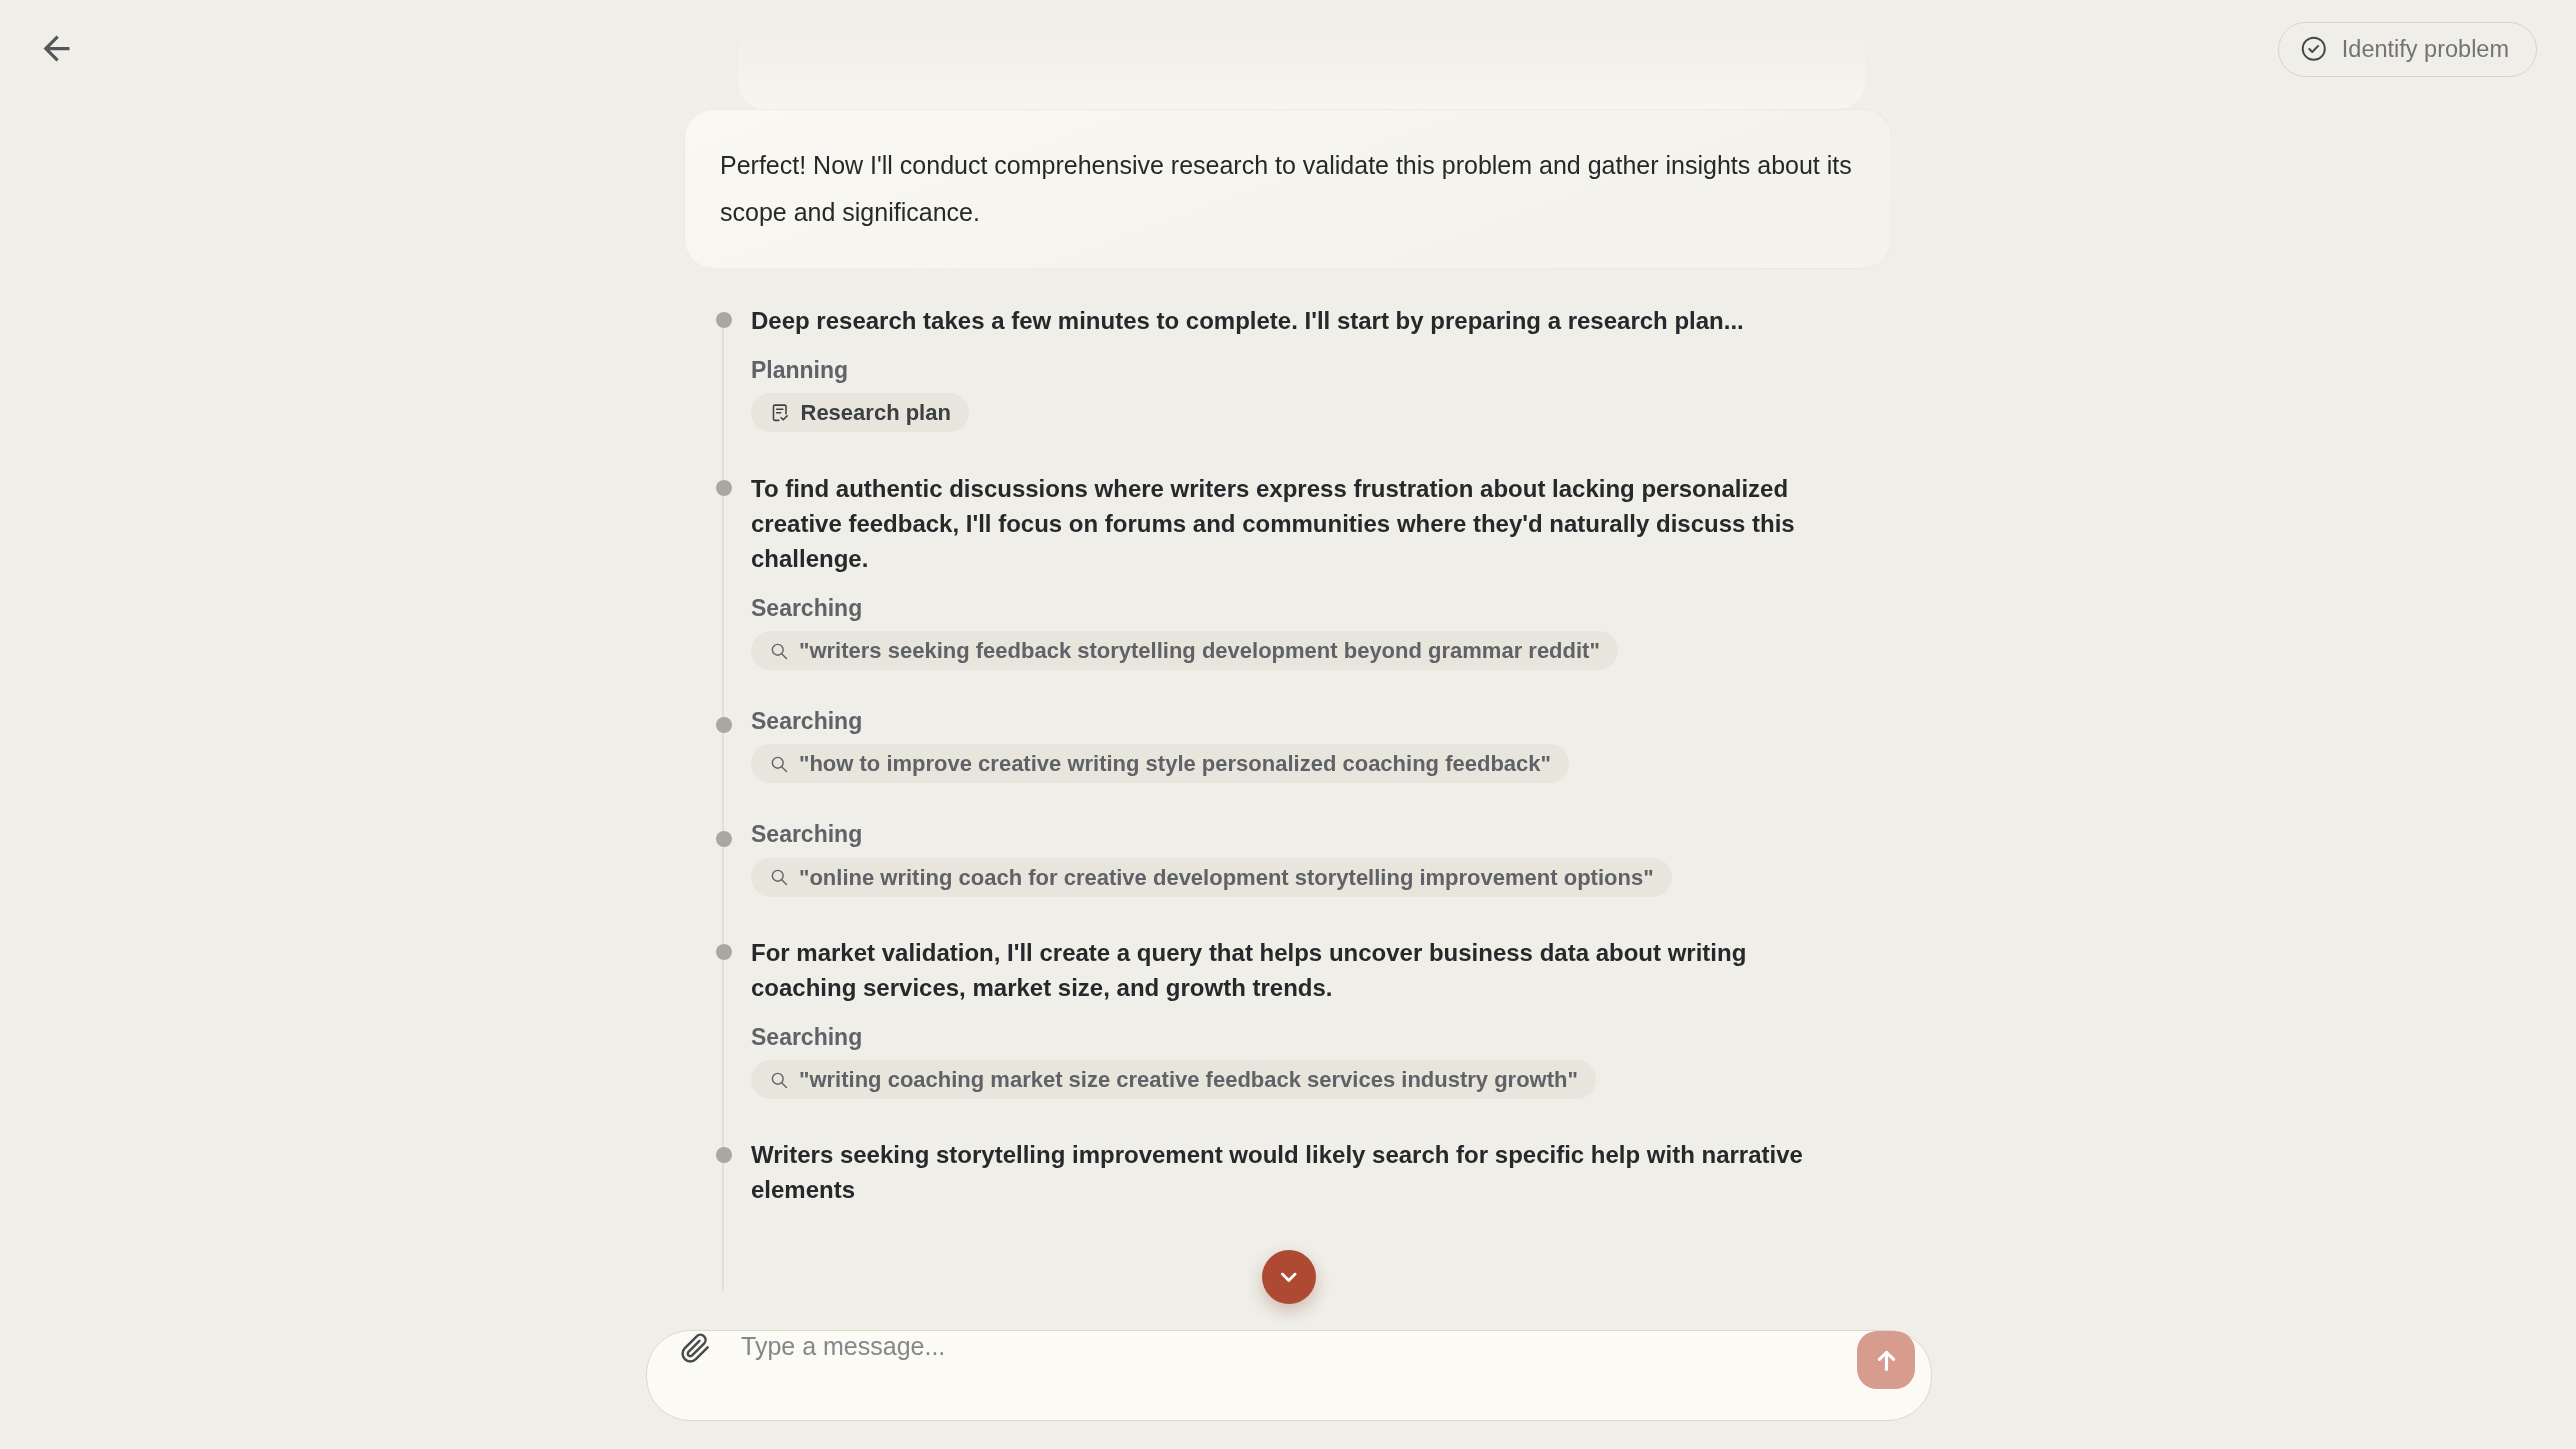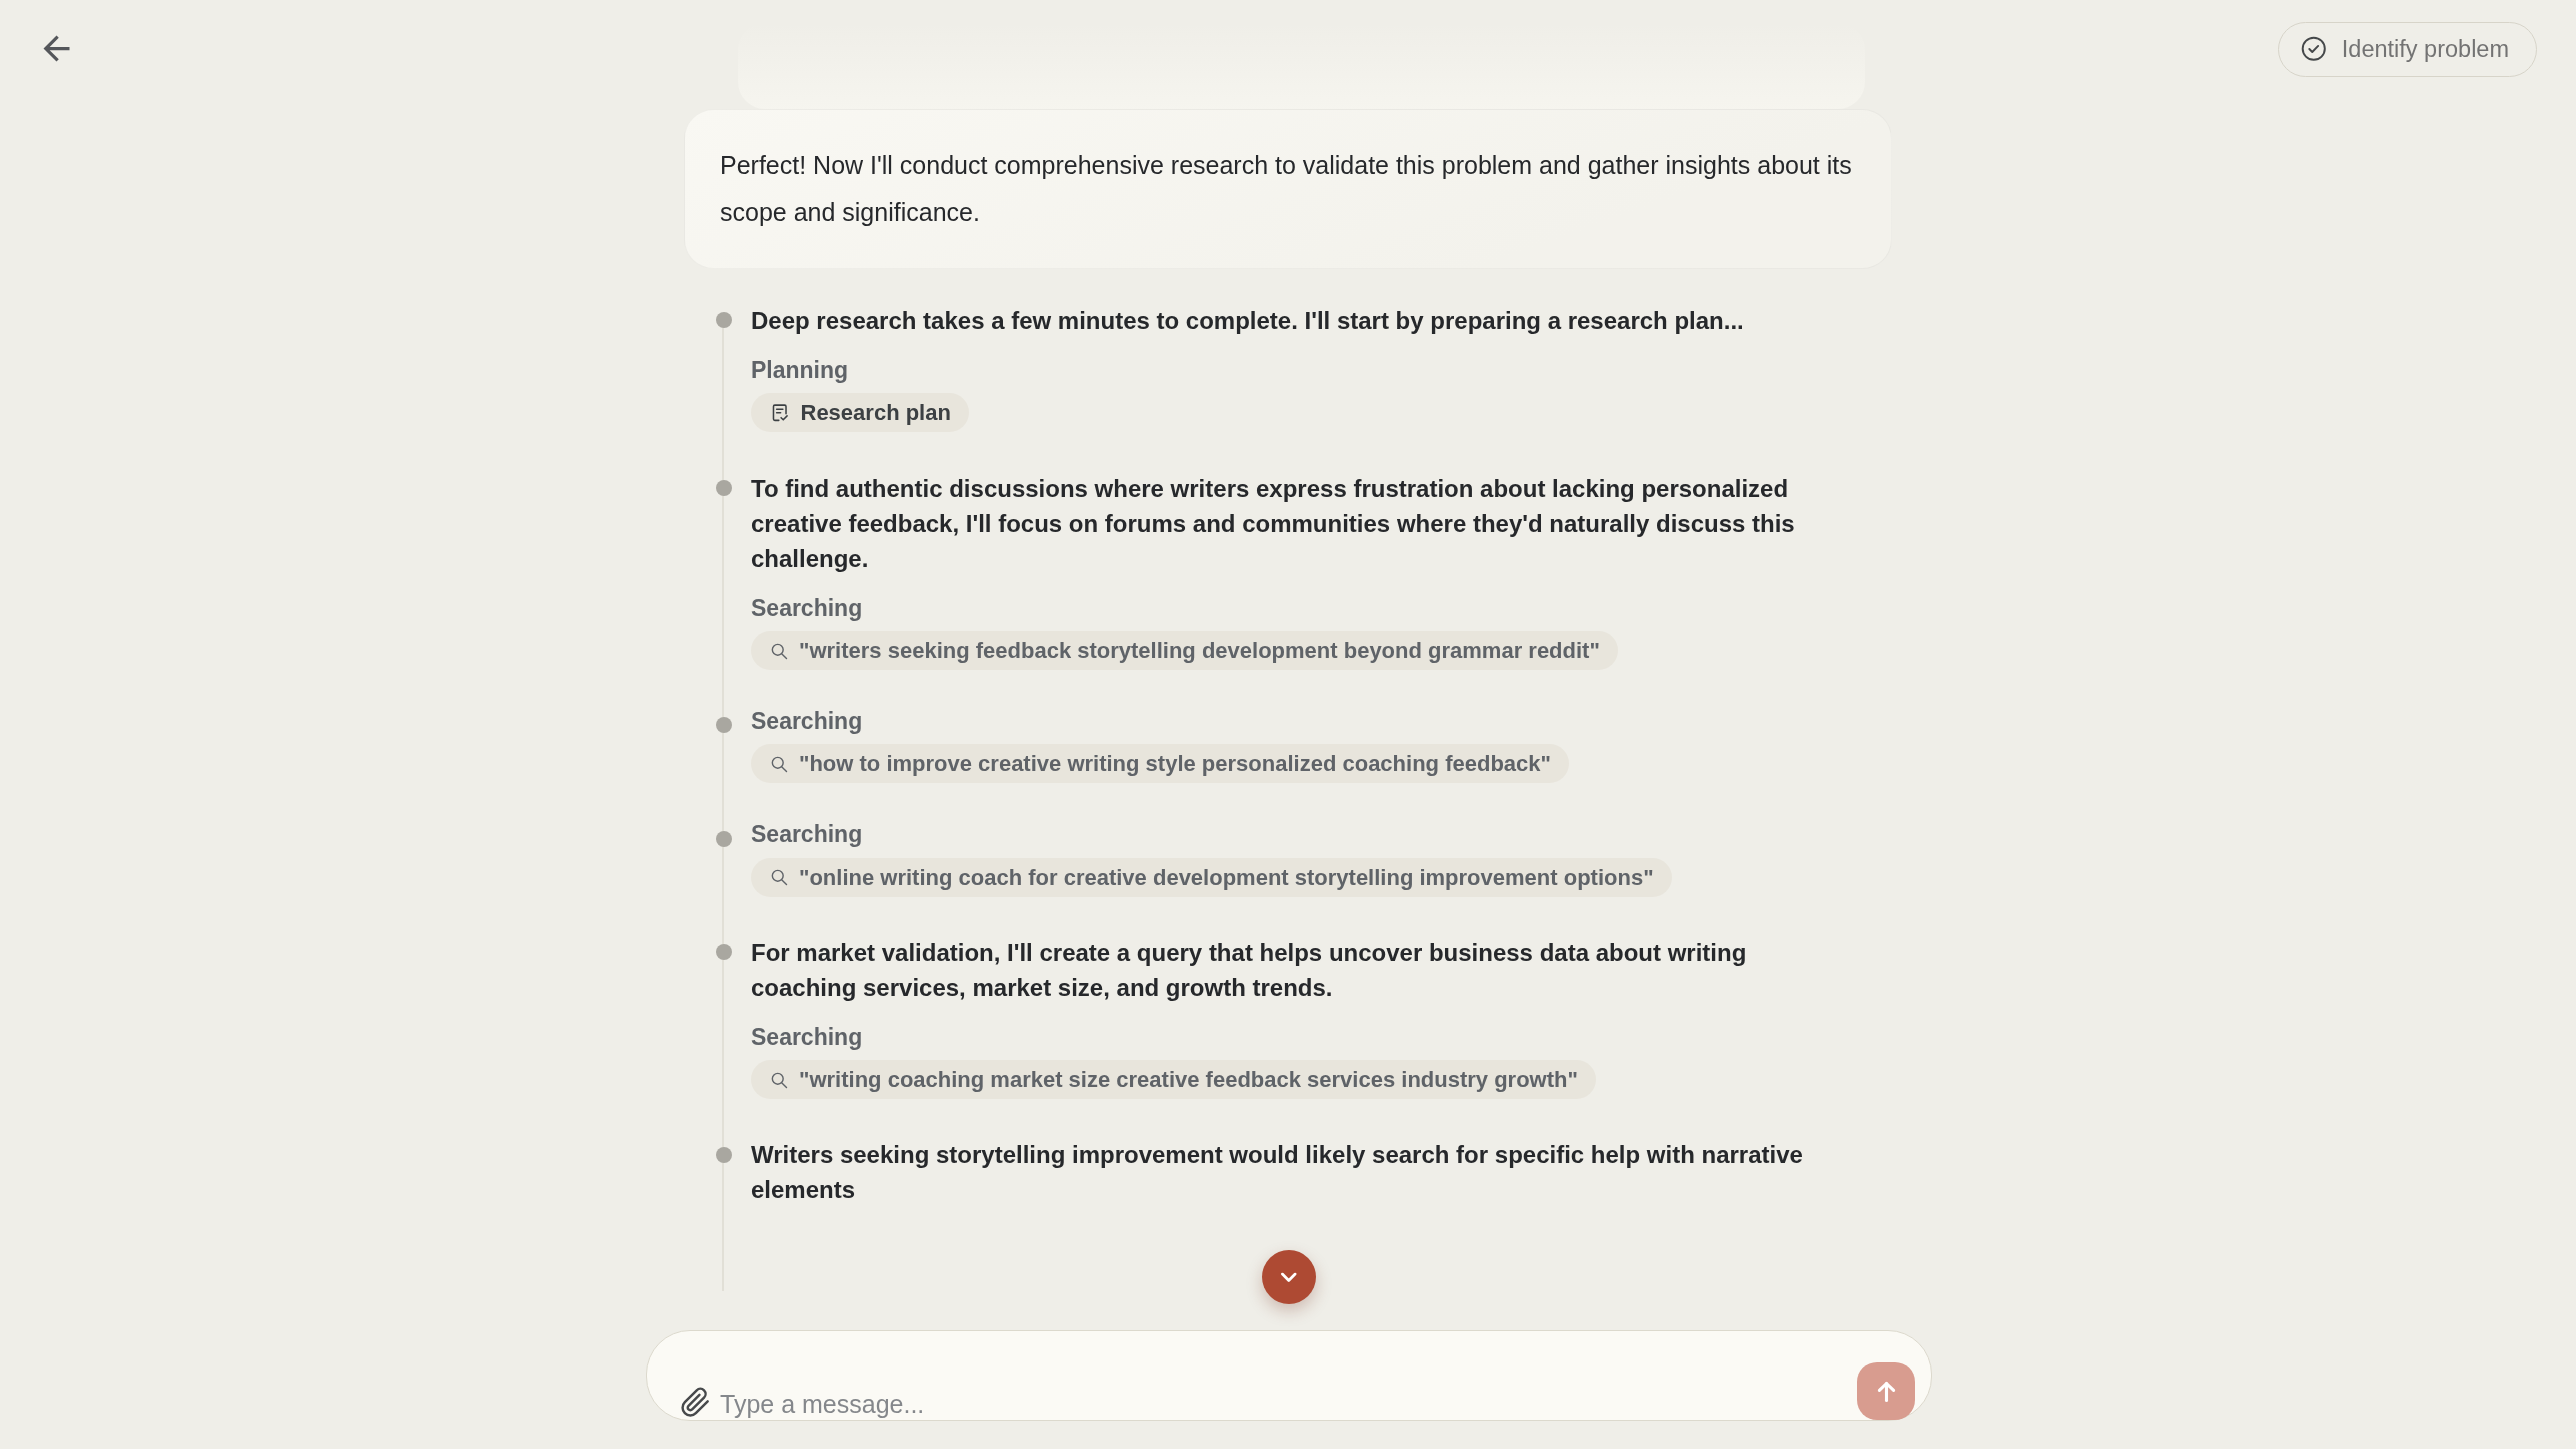--- a/index.html
+++ b/index.html
@@ -101,22 +101,22 @@
     border: none; cursor: pointer; z-index: 6;
   }
 
   
   .composer {
     position: absolute; left: 646px; top: 1330px;
     width: 1286px; height: 91px;
     background: #fbfaf5;
     border: 1.3px solid #dcd9cd;
     border-radius: 44px;
-    display: flex; align-items: flex-end;
-    padding: 0 16px 0 31px; gap: 5px;
+    display: flex; align-items: flex-start;
+    padding: 0 16px 0 31px; gap: 26px;
     z-index: 5;
   }
   .attach-btn {
     width: 35px; height: 35px; border: none; background: transparent;
     display: flex; align-items: center; justify-content: center;
     cursor: pointer; flex: 0 0 auto;
   }
   .composer input {
     flex: 1; border: none; outline: none; background: transparent;
     font-family: "Liberation Sans", sans-serif;

